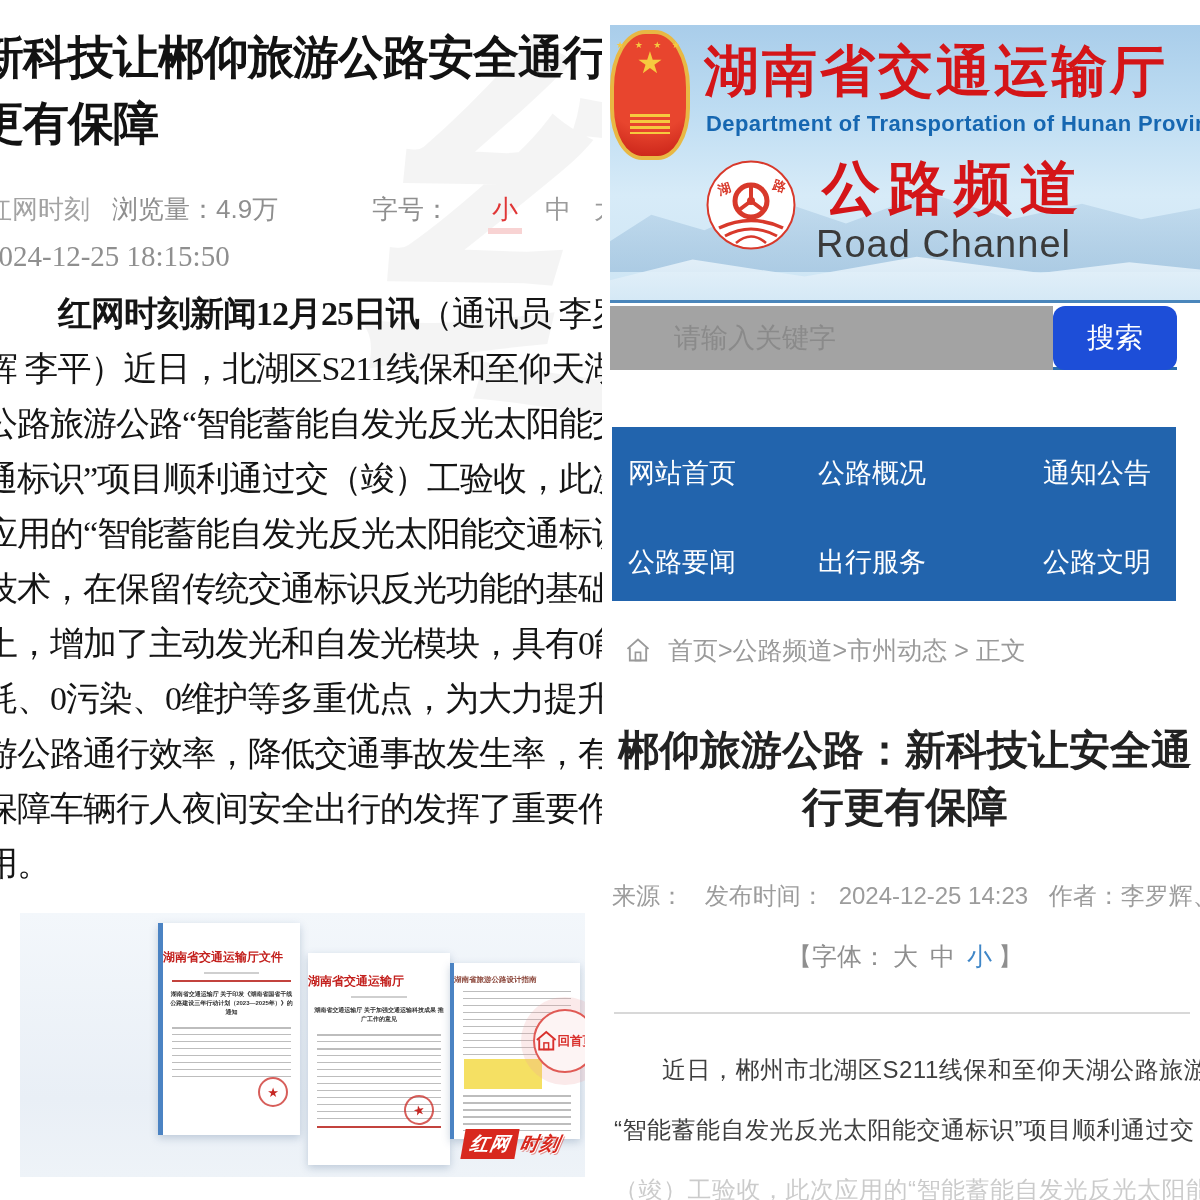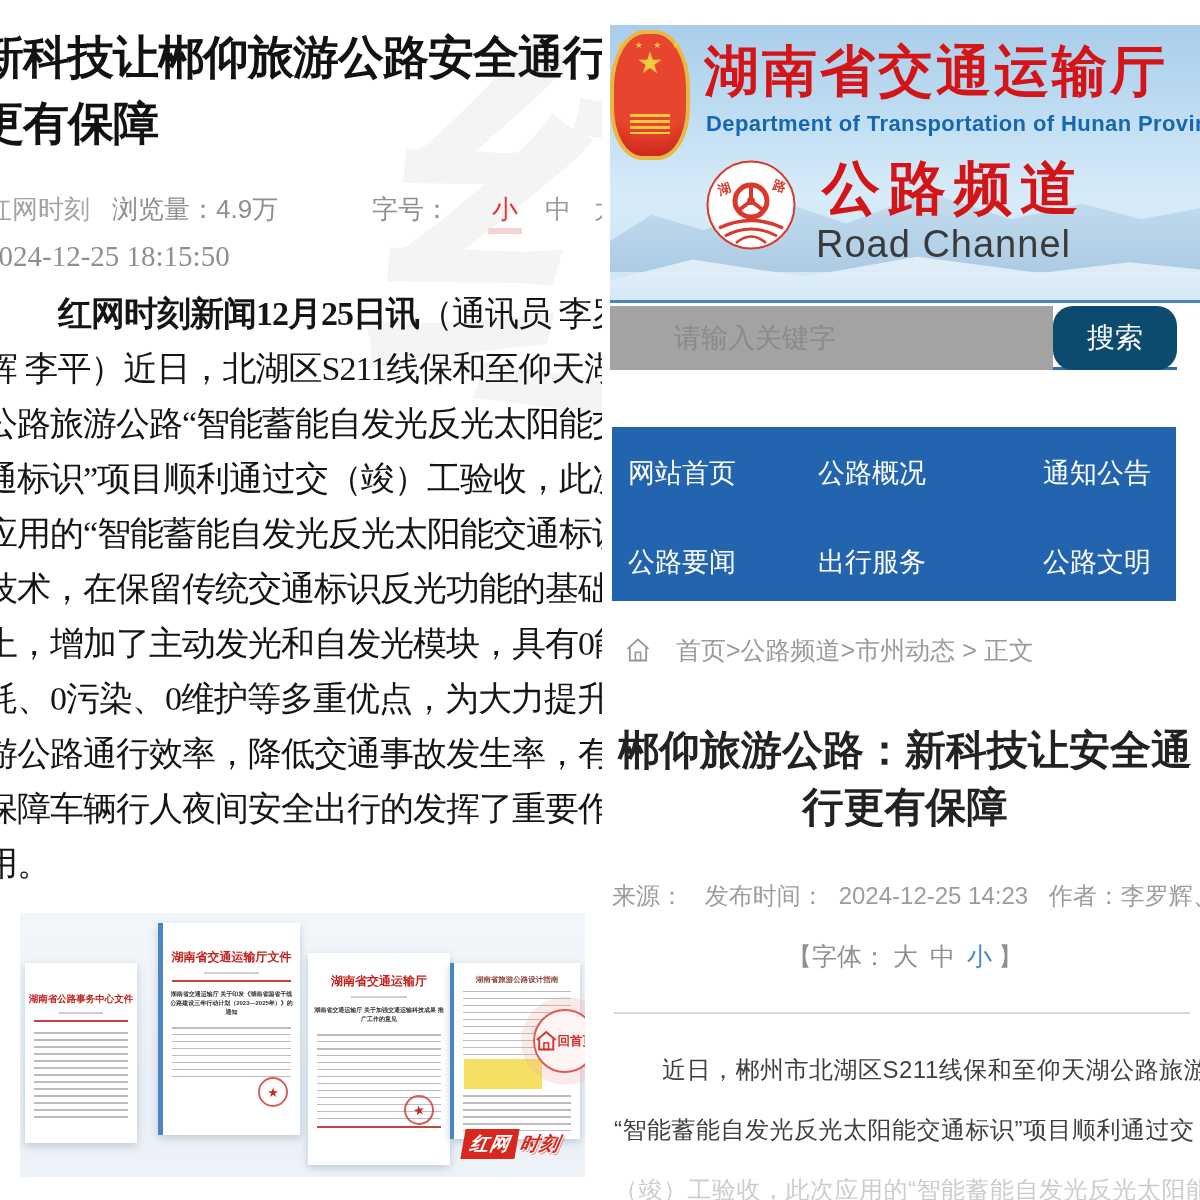--- a/index.html
+++ b/index.html
@@ -28,21 +28,21 @@
   .lp-body{position:absolute;left:-16px;top:286px;width:700px;}
   .lp-body p{margin:0;white-space:nowrap;font-family:"Liberation Serif","DejaVu Serif",serif;
              font-size:34px;line-height:55px;letter-spacing:-1px;color:#151515;}
   .lp-body p.first{padding-left:74px;}
   .lp-body b{font-weight:700;}
 
   
   .lp-figure{position:absolute;left:20px;top:913px;width:565px;height:264px;overflow:hidden;
              background:linear-gradient(180deg,#f3f7fb 0%,#e9eff6 70%,#eef3f8 100%);}
   .doc{position:absolute;background:#fff;box-shadow:0 3px 8px rgba(70,100,140,.28);}
-  .doc .dt{display:block;text-align:center;font-weight:700;color:#c3201d;
+  .doc .dt{display:block;font-weight:700;color:#c3201d;
            font-family:"Liberation Serif","DejaVu Serif",serif;}
   .doc .dnum{height:2px;background:#cfcfcf;width:40%;margin:6px auto 0;}
   .doc .rule{height:2px;background:#c3433d;margin:6px 9px 0;}
   .doc .sub{display:block;text-align:center;color:#333;font-size:6px;line-height:9px;
             margin:8px 6px 0;font-weight:700;}
   .doc .lines{margin:10px 9px 0;background:repeating-linear-gradient(180deg,#bdbdbd 0 1.5px,transparent 1.5px 7px);}
   .doc1{left:5px;top:50px;width:112px;height:180px;}
   .doc1 .dt{font-size:9.5px;margin-top:30px;}
   .doc2{left:138px;top:10px;width:142px;height:212px;border-left:5px solid #4b83c3;}
   .doc2 .dt{font-size:12px;margin-top:26px;}
@@ -94,30 +94,30 @@
   .ch-cn{position:absolute;left:212px;top:132px;margin:0;font-size:58px;line-height:62px;
          font-weight:700;color:#d41518;letter-spacing:8px;white-space:nowrap;}
   .ch-en{position:absolute;left:206px;top:198px;font-size:38px;color:#3a3a3a;letter-spacing:1px;white-space:nowrap;text-align:center;}
 
   .rp-search{position:absolute;left:0;top:306px;width:567px;height:64px;border-bottom:3px solid #2a6cae;}
   .rp-search input{position:absolute;left:0;top:0;width:443px;height:64px;border:none;outline:none;
                    background:#a3a3a3;padding:0 10px 0 64px;font-size:27px;color:#333;
                    font-family:"Liberation Sans","DejaVu Sans",sans-serif;}
   .rp-search input::placeholder{color:#8a8a8a;}
   .rp-search .mag{position:absolute;left:20px;top:17px;}
-  .rp-search .go{position:absolute;left:443px;top:0;width:124px;height:64px;background:#0c4a6e;
-                 color:#fff;font-size:28px;border:none;border-radius:20px;cursor:pointer;
+  .rp-search .go{position:absolute;left:443px;top:0;width:124px;height:64px;background:#1d4ed8;
+                 color:#fff;font-size:28px;border:none;border-radius:12px;cursor:pointer;
                  font-family:Liberation Serif, serif;}
 
   .rp-nav{position:absolute;left:2px;top:427px;width:564px;height:174px;background:#2264ad;}
   .rp-nav a{position:absolute;color:#fff;font-size:27px;text-decoration:none;white-space:nowrap;cursor:pointer;}
   .nav0{left:16px;top:28px;}  .nav1{left:206px;top:28px;}  .nav2{left:431px;top:28px;}
   .nav3{left:16px;top:117px;} .nav4{left:206px;top:117px;} .nav5{left:431px;top:117px;}
 
-  .rp-breadcrumb{position:absolute;left:14px;top:632px;height:36px;display:flex;align-items:center;gap:24px;
+  .rp-breadcrumb{position:absolute;left:14px;top:632px;height:36px;display:flex;align-items:center;gap:16px;
                  color:#9a9a9a;font-size:25px;cursor:pointer;}
   .rp-title{position:absolute;left:0;top:722px;width:590px;margin:0;text-align:center;
             font-size:41px;line-height:57px;font-weight:700;color:#222;}
   .rp-meta{position:absolute;left:2px;top:880px;width:588px;font-size:24px;color:#9c9c9c;white-space:nowrap;}
   .rp-meta span{margin-right:14px;}
   .rp-fontrow{position:absolute;left:0;top:940px;width:590px;text-align:center;font-size:25px;color:#8f8f8f;}
   .rp-fontrow a{color:#8f8f8f;text-decoration:none;margin:0 6px;cursor:pointer;}
   .rp-fontrow a.blue{color:#3f86c7;}
   .rp-divider{position:absolute;left:4px;top:1012px;width:576px;height:2px;background:#d8d8d8;}
   .rp-body{position:absolute;left:4px;top:1040px;width:600px;}
@@ -154,26 +154,20 @@
       <p>应用的“智能蓄能自发光反光太阳能交通标识”</p>
       <p>技术，在保留传统交通标识反光功能的基础</p>
       <p>上，增加了主动发光和自发光模块，具有0能</p>
       <p>耗、0污染、0维护等多重优点，为大力提升旅</p>
       <p>游公路通行效率，降低交通事故发生率，有效</p>
       <p>保障车辆行人夜间安全出行的发挥了重要作</p>
       <p>用。</p>
     </div>
 
     <figure class="lp-figure" style="margin:0;">
-      <div class="doc doc1">
-        <span class="dt">湖南省公路事务中心文件</span>
-        <div class="dnum"></div>
-        <div class="rule"></div>
-        <div class="lines" style="height:90px;"></div>
-      </div>
       <div class="doc doc2">
         <span class="dt">湖南省交通运输厅文件</span>
         <div class="dnum"></div>
         <div class="rule"></div>
         <span class="sub">湖南省交通运输厅 关于印发《湖南省国省干线公路建设三年行动计划（2023—2025年）》的通知</span>
         <div class="lines" style="height:56px;"></div>
         <div class="seal">★</div>
       </div>
       <div class="doc doc3">
         <span class="dt">湖南省交通运输厅</span>

